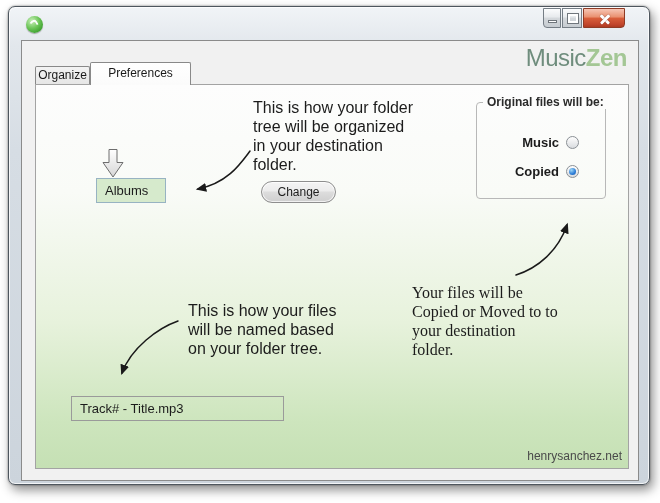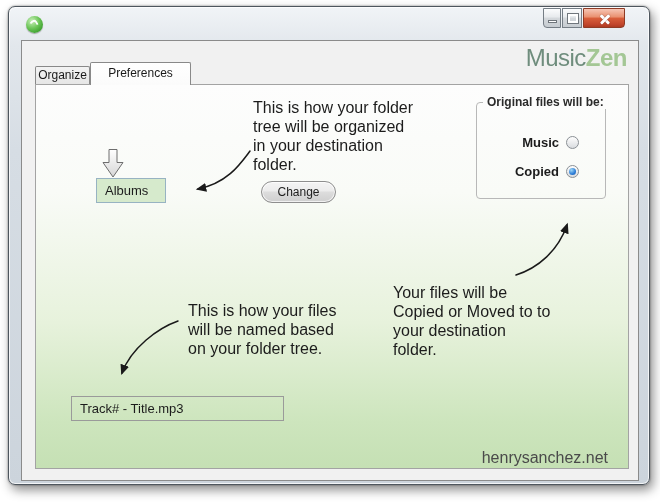--- a/index.html
+++ b/index.html
@@ -65,21 +65,21 @@
     border:1px solid #97b3c2; font-size:13px; color:#1c1c1c;
     display:flex; align-items:center; padding-left:8px; }
   .box-artists { left:42px; top:39px; }
   .box-albums  { left:60px; top:93px; width:70px; height:25px; }
   .block-arrow { position:absolute; left:66px; top:64px; }
 
   .note { position:absolute; font-size:16px; line-height:19px; color:#1c1c1c;
     white-space:pre-line; }
   .note-tree { left:217px; top:13px; }
   .note-files { left:152px; top:216px; }
-  .note-copy { left:357px; top:198px; }
+  .note-copy { left:376px; top:198px;font-family:Liberation Serif, serif; }
 
   .btn-change { position:absolute; left:225px; top:96px; width:75px; height:22px;
     border:1px solid #8e8e8e; border-radius:11px; font-size:12px; color:#1e1e1e;
     background:linear-gradient(180deg,#f4f4f4,#ececec 45%,#dddddd 50%,#cfcfcf);
     box-shadow:inset 0 0 0 1px rgba(255,255,255,.7);
     display:flex; align-items:center; justify-content:center;
     font-family:"Liberation Sans","DejaVu Sans",sans-serif; }
 
   .groupbox { position:absolute; left:440px; top:17px; width:130px; height:97px;
     border:1px solid #b8b8b8; border-radius:4px;font-weight:bold; }
@@ -92,21 +92,21 @@
     background:linear-gradient(180deg,#fefefe,#d9dcdf);
     display:flex; align-items:center; justify-content:center; }
   .radio-dot { width:7px; height:7px; border-radius:50%;
     background:radial-gradient(circle at 35% 30%, #9fd8f7 0%, #2c7cd6 60%, #1b5ca8 100%); }
 
   .filename-box { position:absolute; left:35px; top:311px; width:213px; height:25px;
     border:1px solid #9a9a9a; background:transparent;
     display:flex; align-items:center; padding-left:8px;
     font-size:13px; color:#1c1c1c; }
 
-  .footer-link { position:absolute; right:20px; top:364px; font-size:16px; color:#4a4a4a;margin-left:32px; }
+  .footer-link { position:absolute; right:6px; top:364px; font-size:12px; color:#4a4a4a;margin-left:32px; }
 
   .arrow-layer { position:absolute; left:0; top:0; width:594px; height:385px;
     pointer-events:none; }
 </style>
 </head>
 <body>
 
 <div class="win">
 
   <div class="titlebar">

